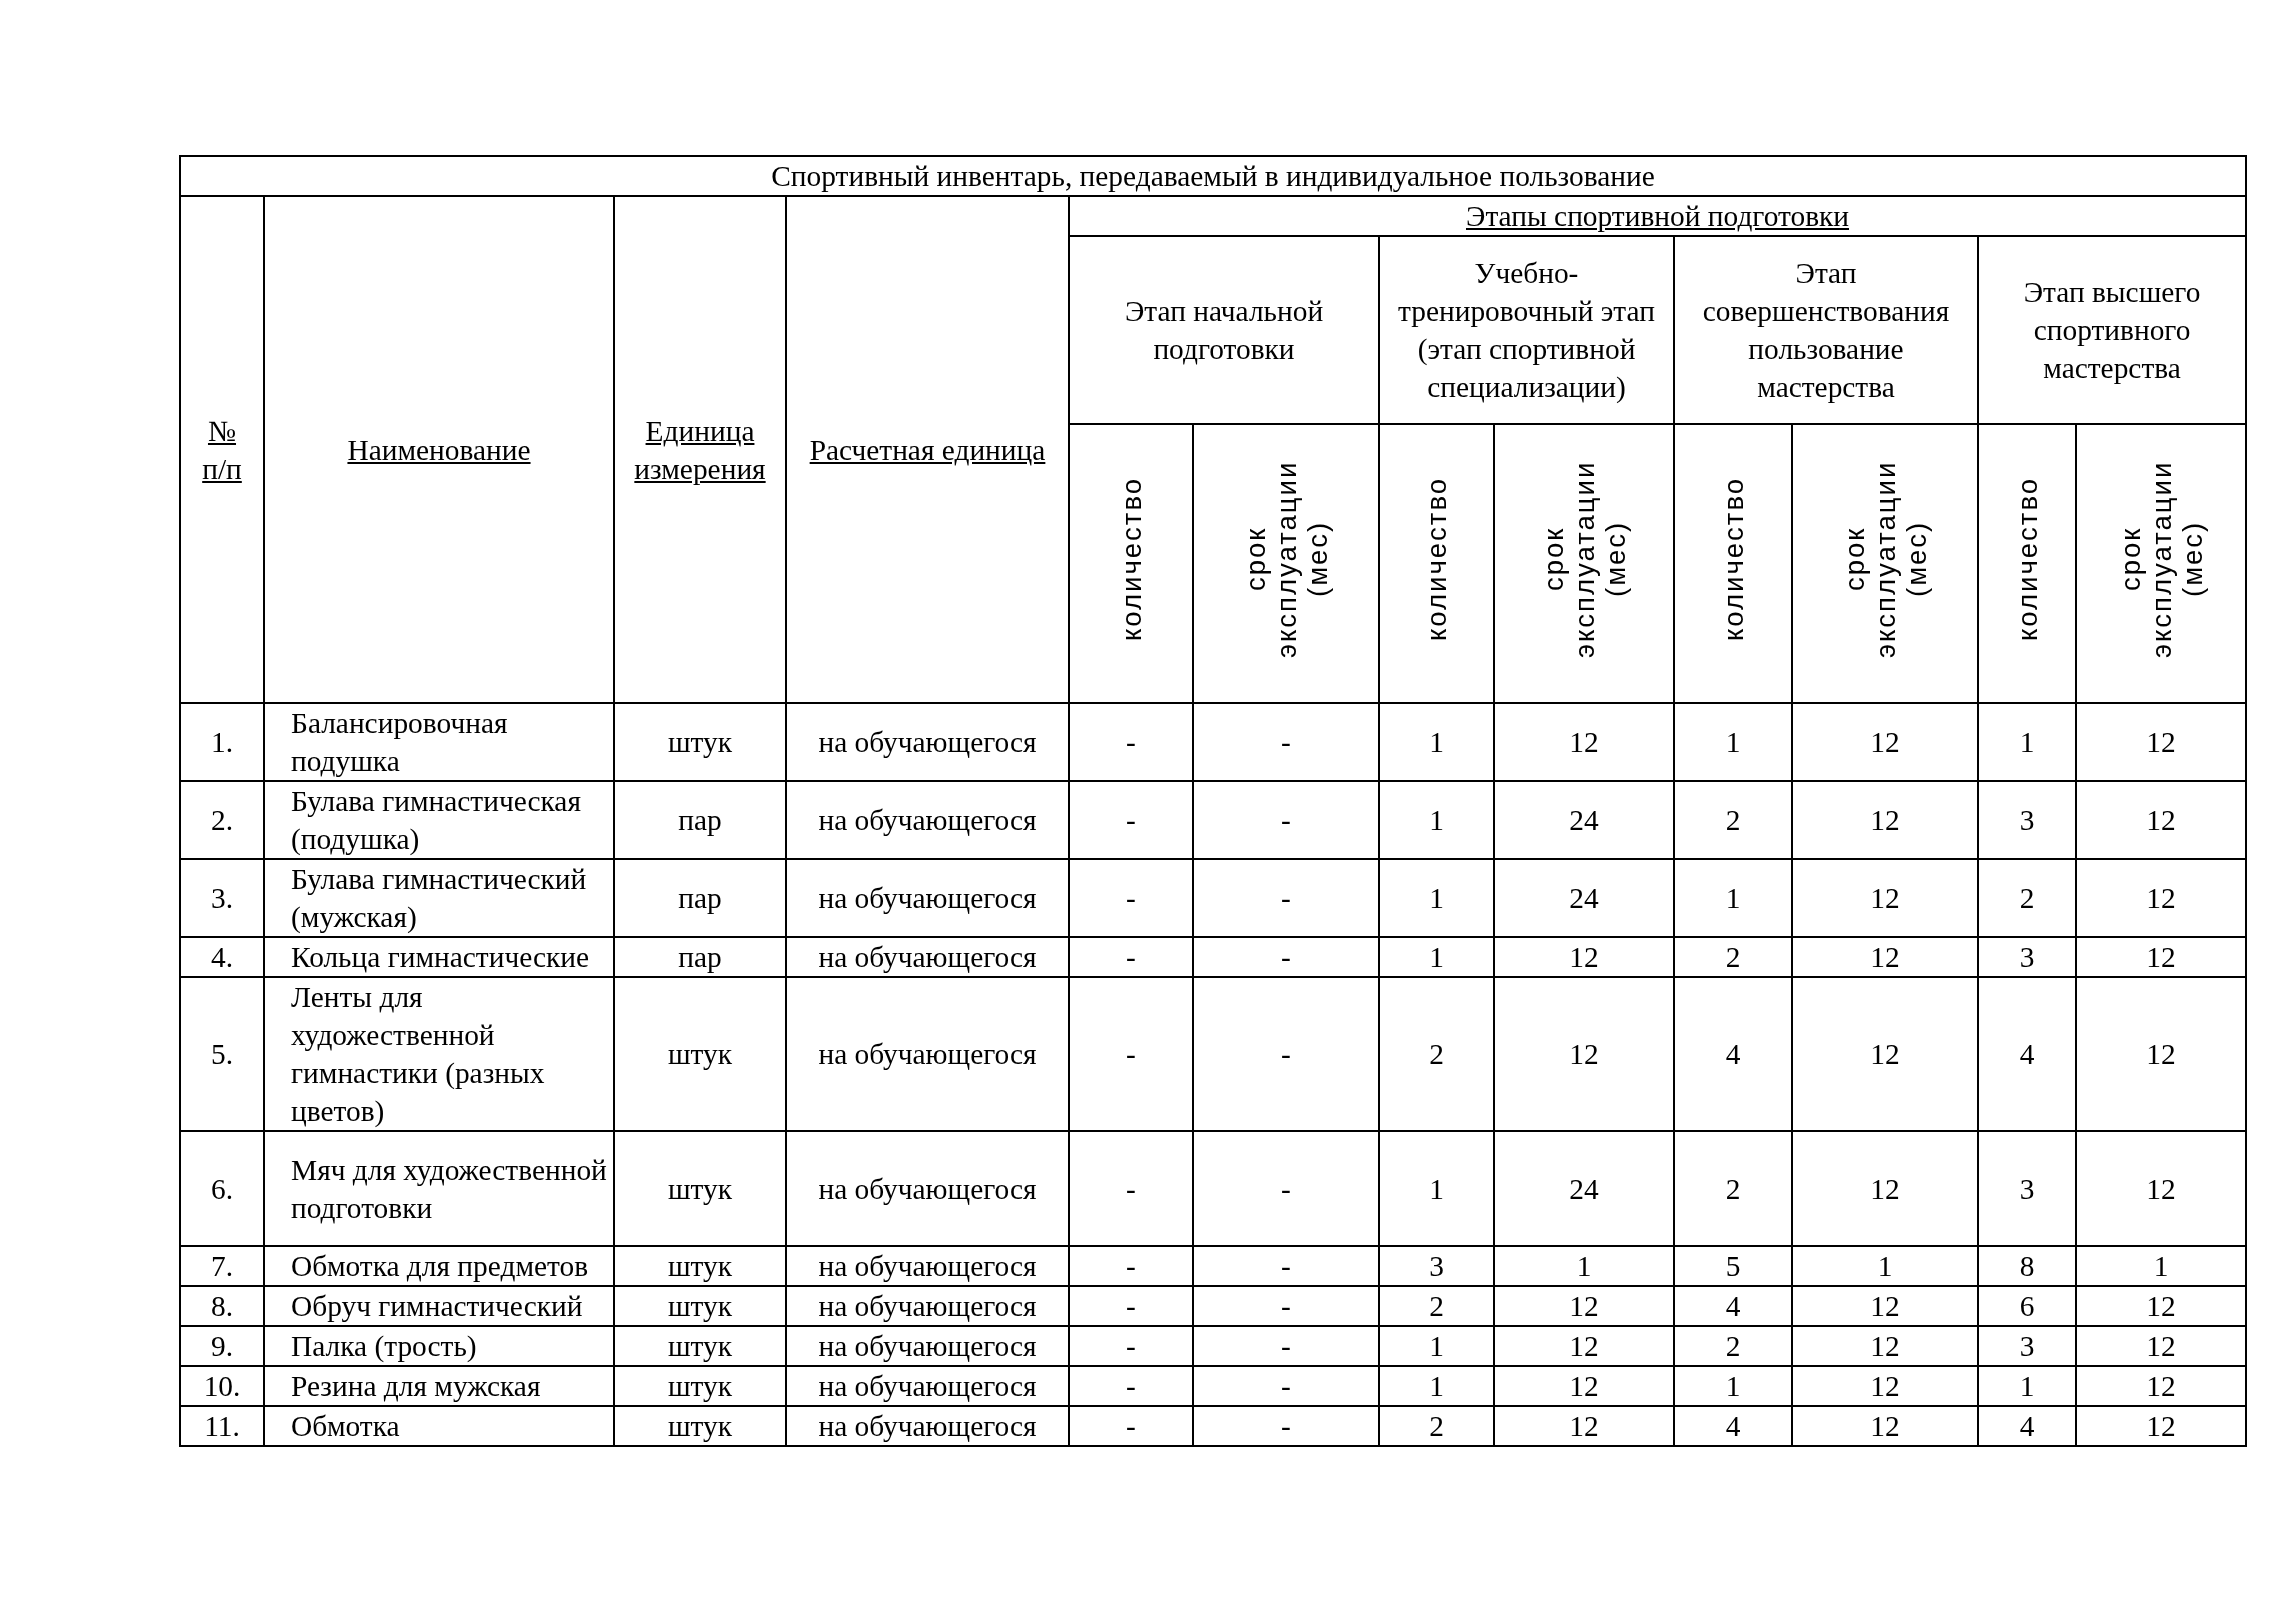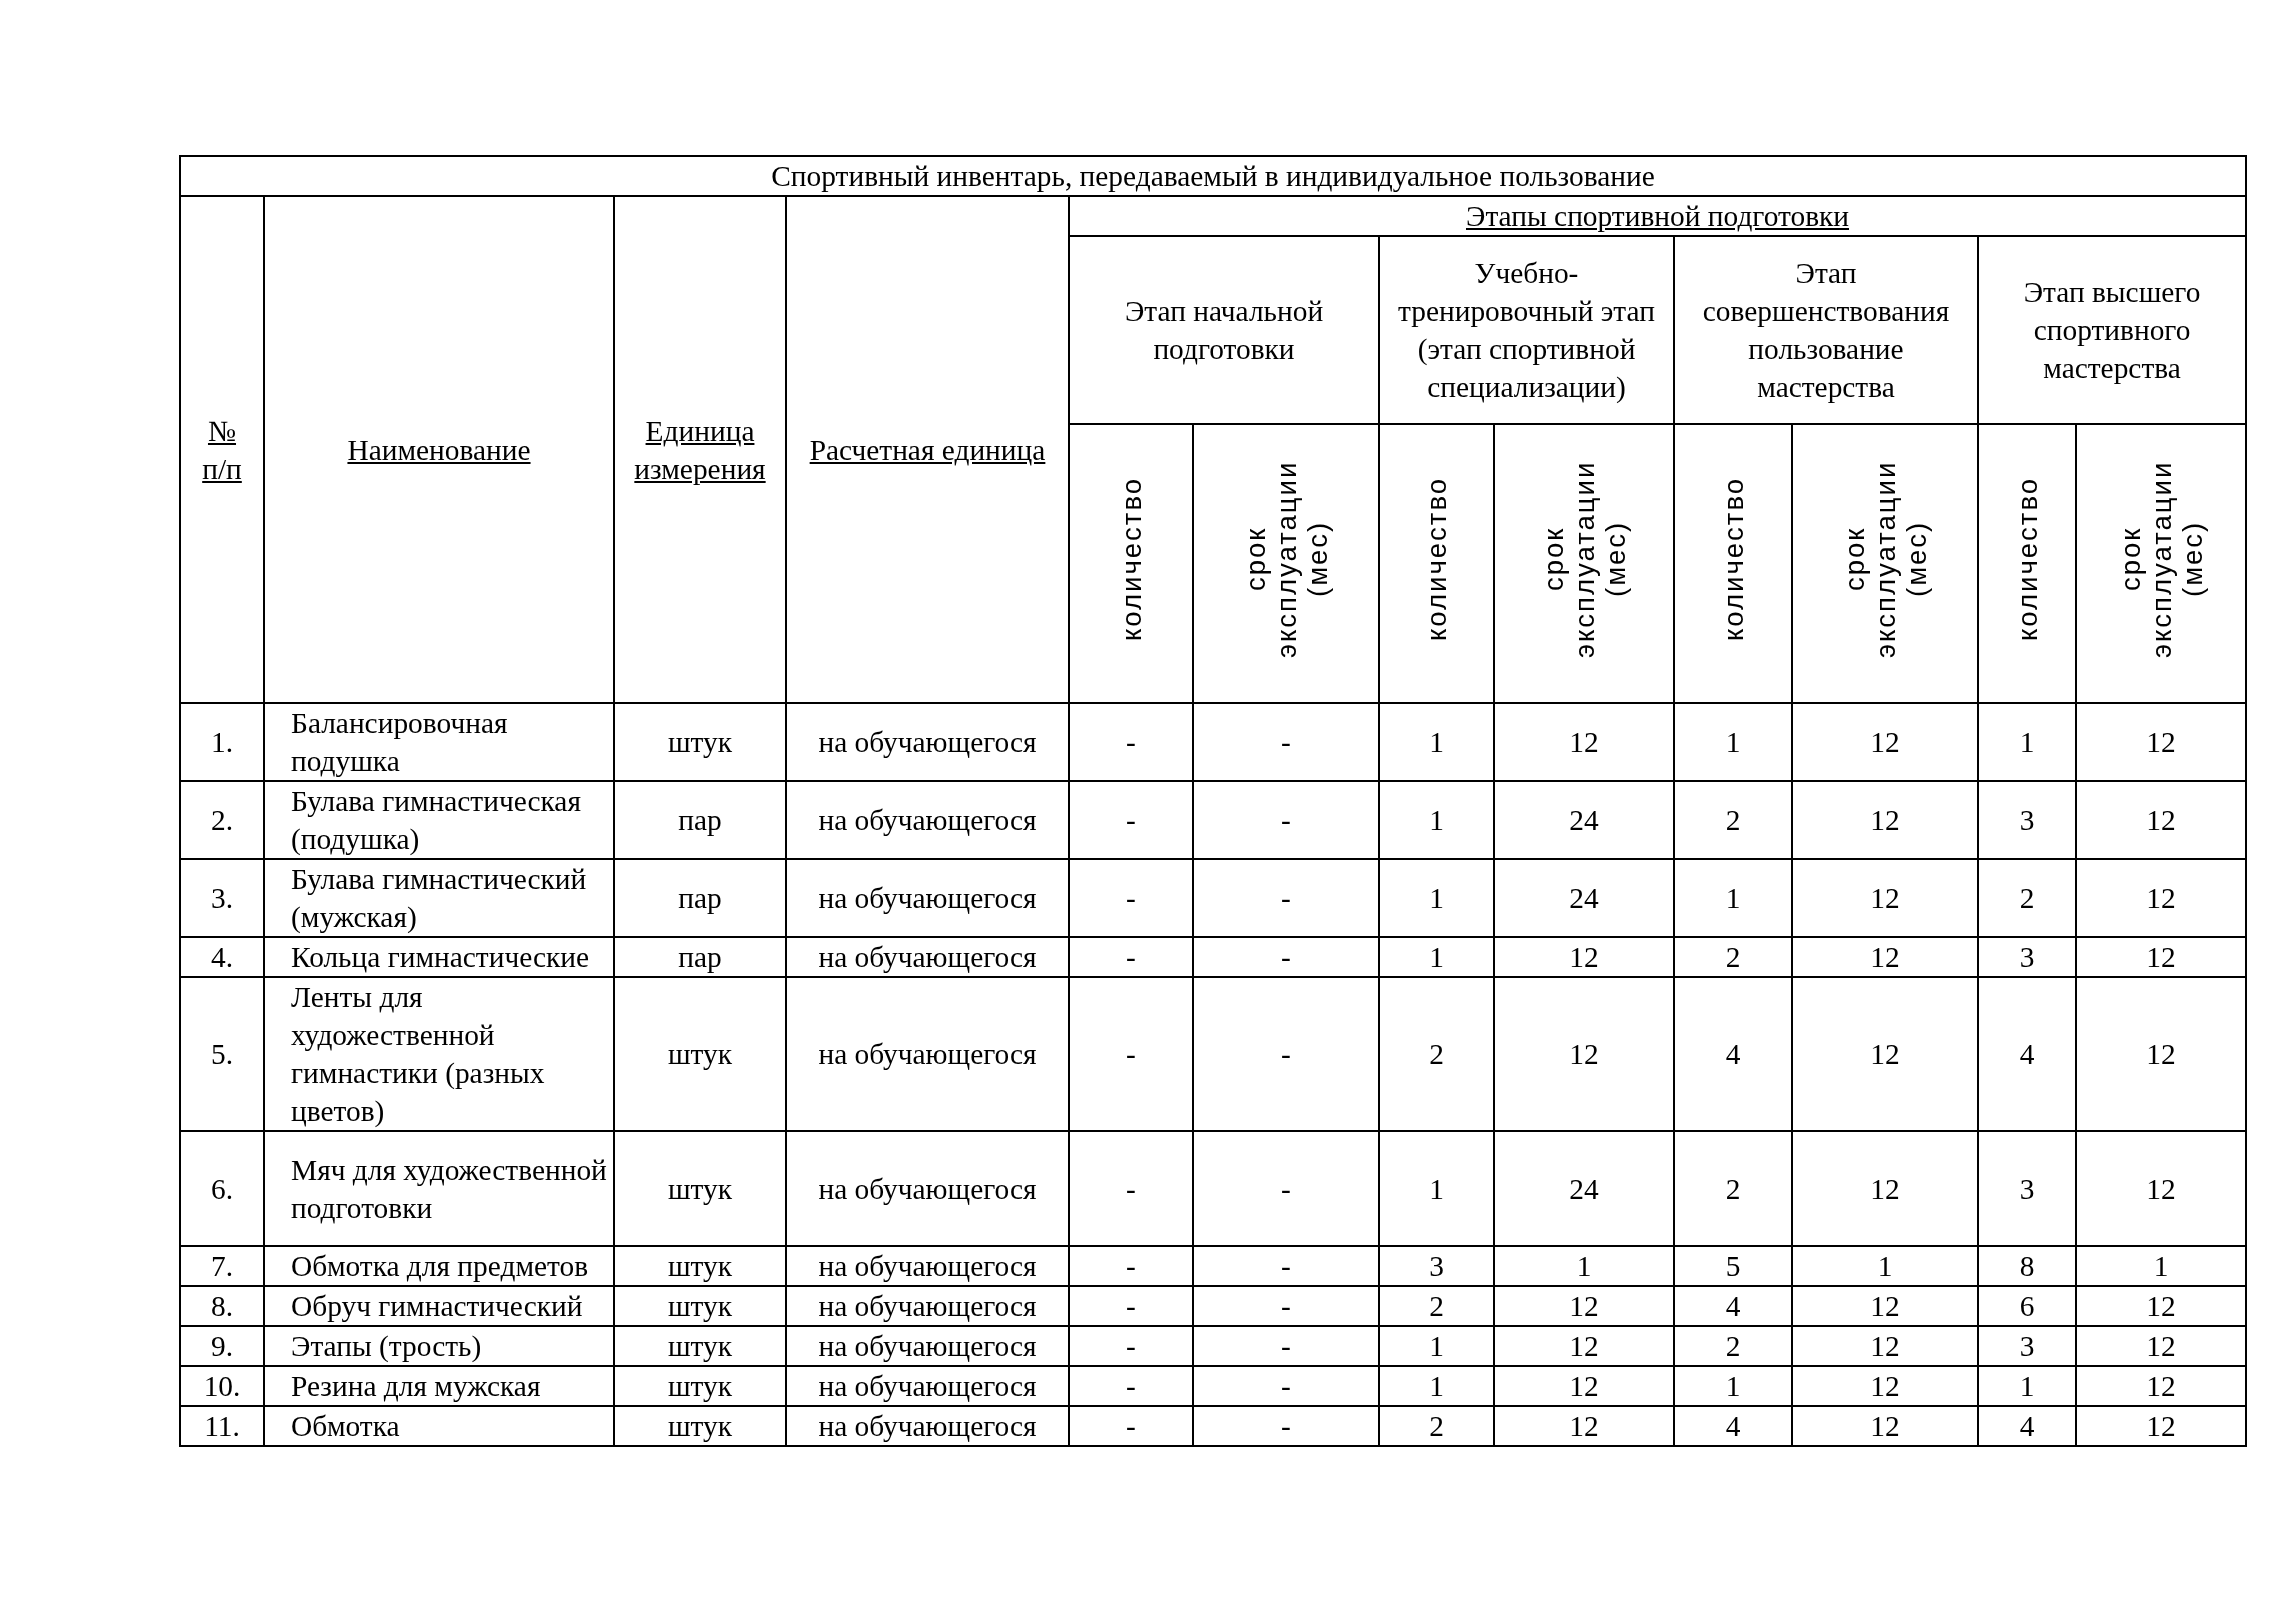--- a/index.html
+++ b/index.html
@@ -178,21 +178,21 @@
           <td>-</td>
           <td>2</td>
           <td>12</td>
           <td>4</td>
           <td>12</td>
           <td>6</td>
           <td>12</td>
         </tr>
         <tr class="h1">
           <td>9.</td>
-          <td class="name">Этапы (трость)</td>
+          <td class="name">Палка (трость)</td>
           <td>штук</td>
           <td>на обучающегося</td>
           <td>-</td>
           <td>-</td>
           <td>1</td>
           <td>12</td>
           <td>2</td>
           <td>12</td>
           <td>3</td>
           <td>12</td>

